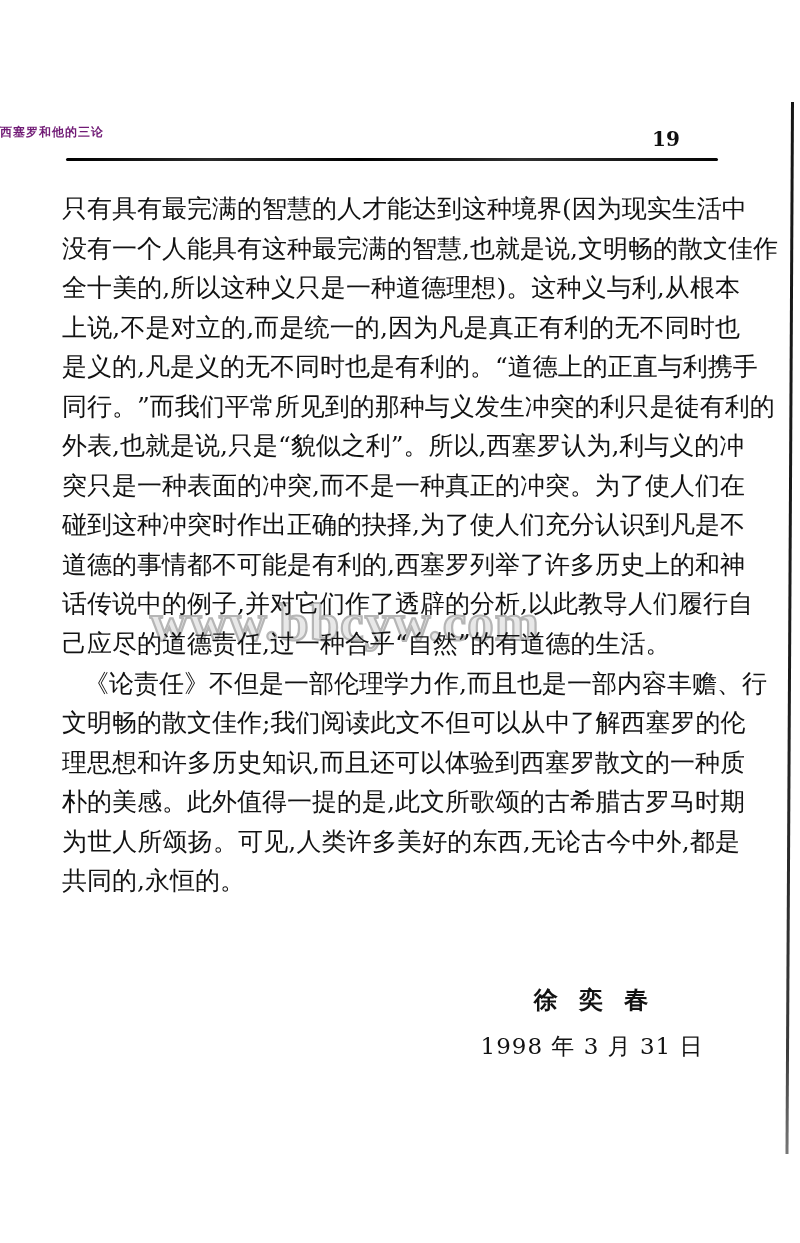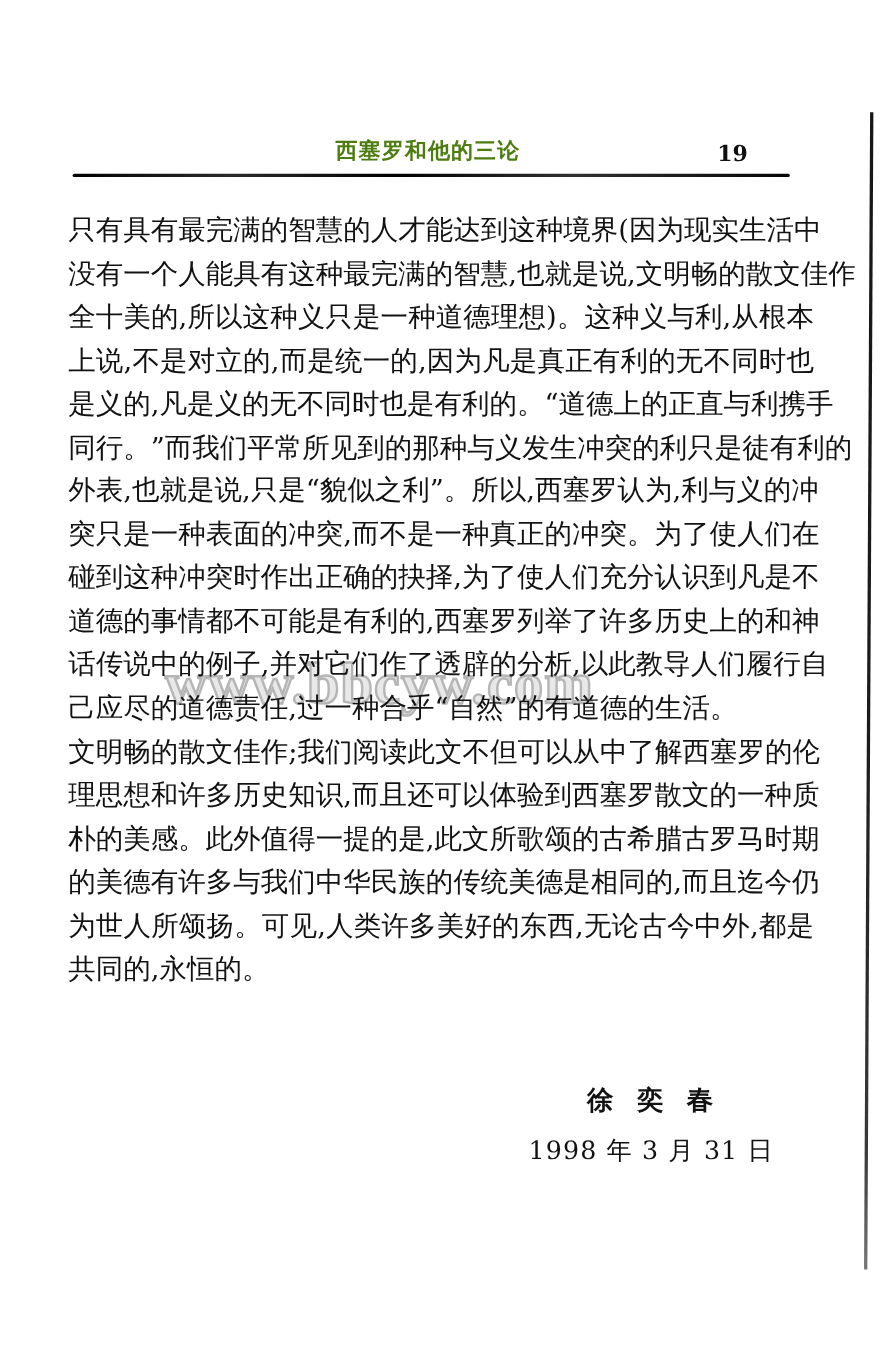--- a/index.html
+++ b/index.html
@@ -13,25 +13,25 @@
     font-family: "DejaVu Serif", "Liberation Serif", serif;
     color: #141414;
   }
 
   
   .header-title {
     position: absolute;
     left: 0;
     top: 124px;
     width: 778px;
-    text-align: center;
-    font-size: 20px;
+    text-align: left;
+    font-size: 12px;
     font-weight: bold;
     letter-spacing: 1px;
-    color: #4d7c0f;
+    color: #701a75;
   }
   .page-number {
     position: absolute;
     left: 652px;
     top: 127px;
     font-size: 20px;
     font-weight: bold;
     color: #101010;
   }
   .header-rule {
@@ -133,24 +133,24 @@
     <div class="bodyline">全十美的,所以这种义只是一种道德理想)。这种义与利,从根本</div>
     <div class="bodyline">上说,不是对立的,而是统一的,因为凡是真正有利的无不同时也</div>
     <div class="bodyline">是义的,凡是义的无不同时也是有利的。“道德上的正直与利携手</div>
     <div class="bodyline">同行。”而我们平常所见到的那种与义发生冲突的利只是徒有利的</div>
     <div class="bodyline">外表,也就是说,只是“貌似之利”。所以,西塞罗认为,利与义的冲</div>
     <div class="bodyline">突只是一种表面的冲突,而不是一种真正的冲突。为了使人们在</div>
     <div class="bodyline">碰到这种冲突时作出正确的抉择,为了使人们充分认识到凡是不</div>
     <div class="bodyline">道德的事情都不可能是有利的,西塞罗列举了许多历史上的和神</div>
     <div class="bodyline">话传说中的例子,并对它们作了透辟的分析,以此教导人们履行自</div>
     <div class="bodyline para-end">己应尽的道德责任,过一种合乎“自然”的有道德的生活。</div>
+    <div class="bodyline para-start">《论责任》不但是一部伦理学力作,而且也是一部内容丰赡、行</div>
     <div class="bodyline">文明畅的散文佳作;我们阅读此文不但可以从中了解西塞罗的伦</div>
     <div class="bodyline">理思想和许多历史知识,而且还可以体验到西塞罗散文的一种质</div>
     <div class="bodyline">朴的美感。此外值得一提的是,此文所歌颂的古希腊古罗马时期</div>
-    <div class="bodyline">的美德有许多与我们中华民族的传统美德是相同的,而且迄今仍</div>
     <div class="bodyline">为世人所颂扬。可见,人类许多美好的东西,无论古今中外,都是</div>
     <div class="bodyline para-end">共同的,永恒的。</div>
   </div>
 
   <div class="signature">
     <div class="signature-name">徐 奕 春</div>
     <div class="signature-date">1998 年 3 月 31 日</div>
   </div>
 
   <div class="scan-edge-line"></div>

